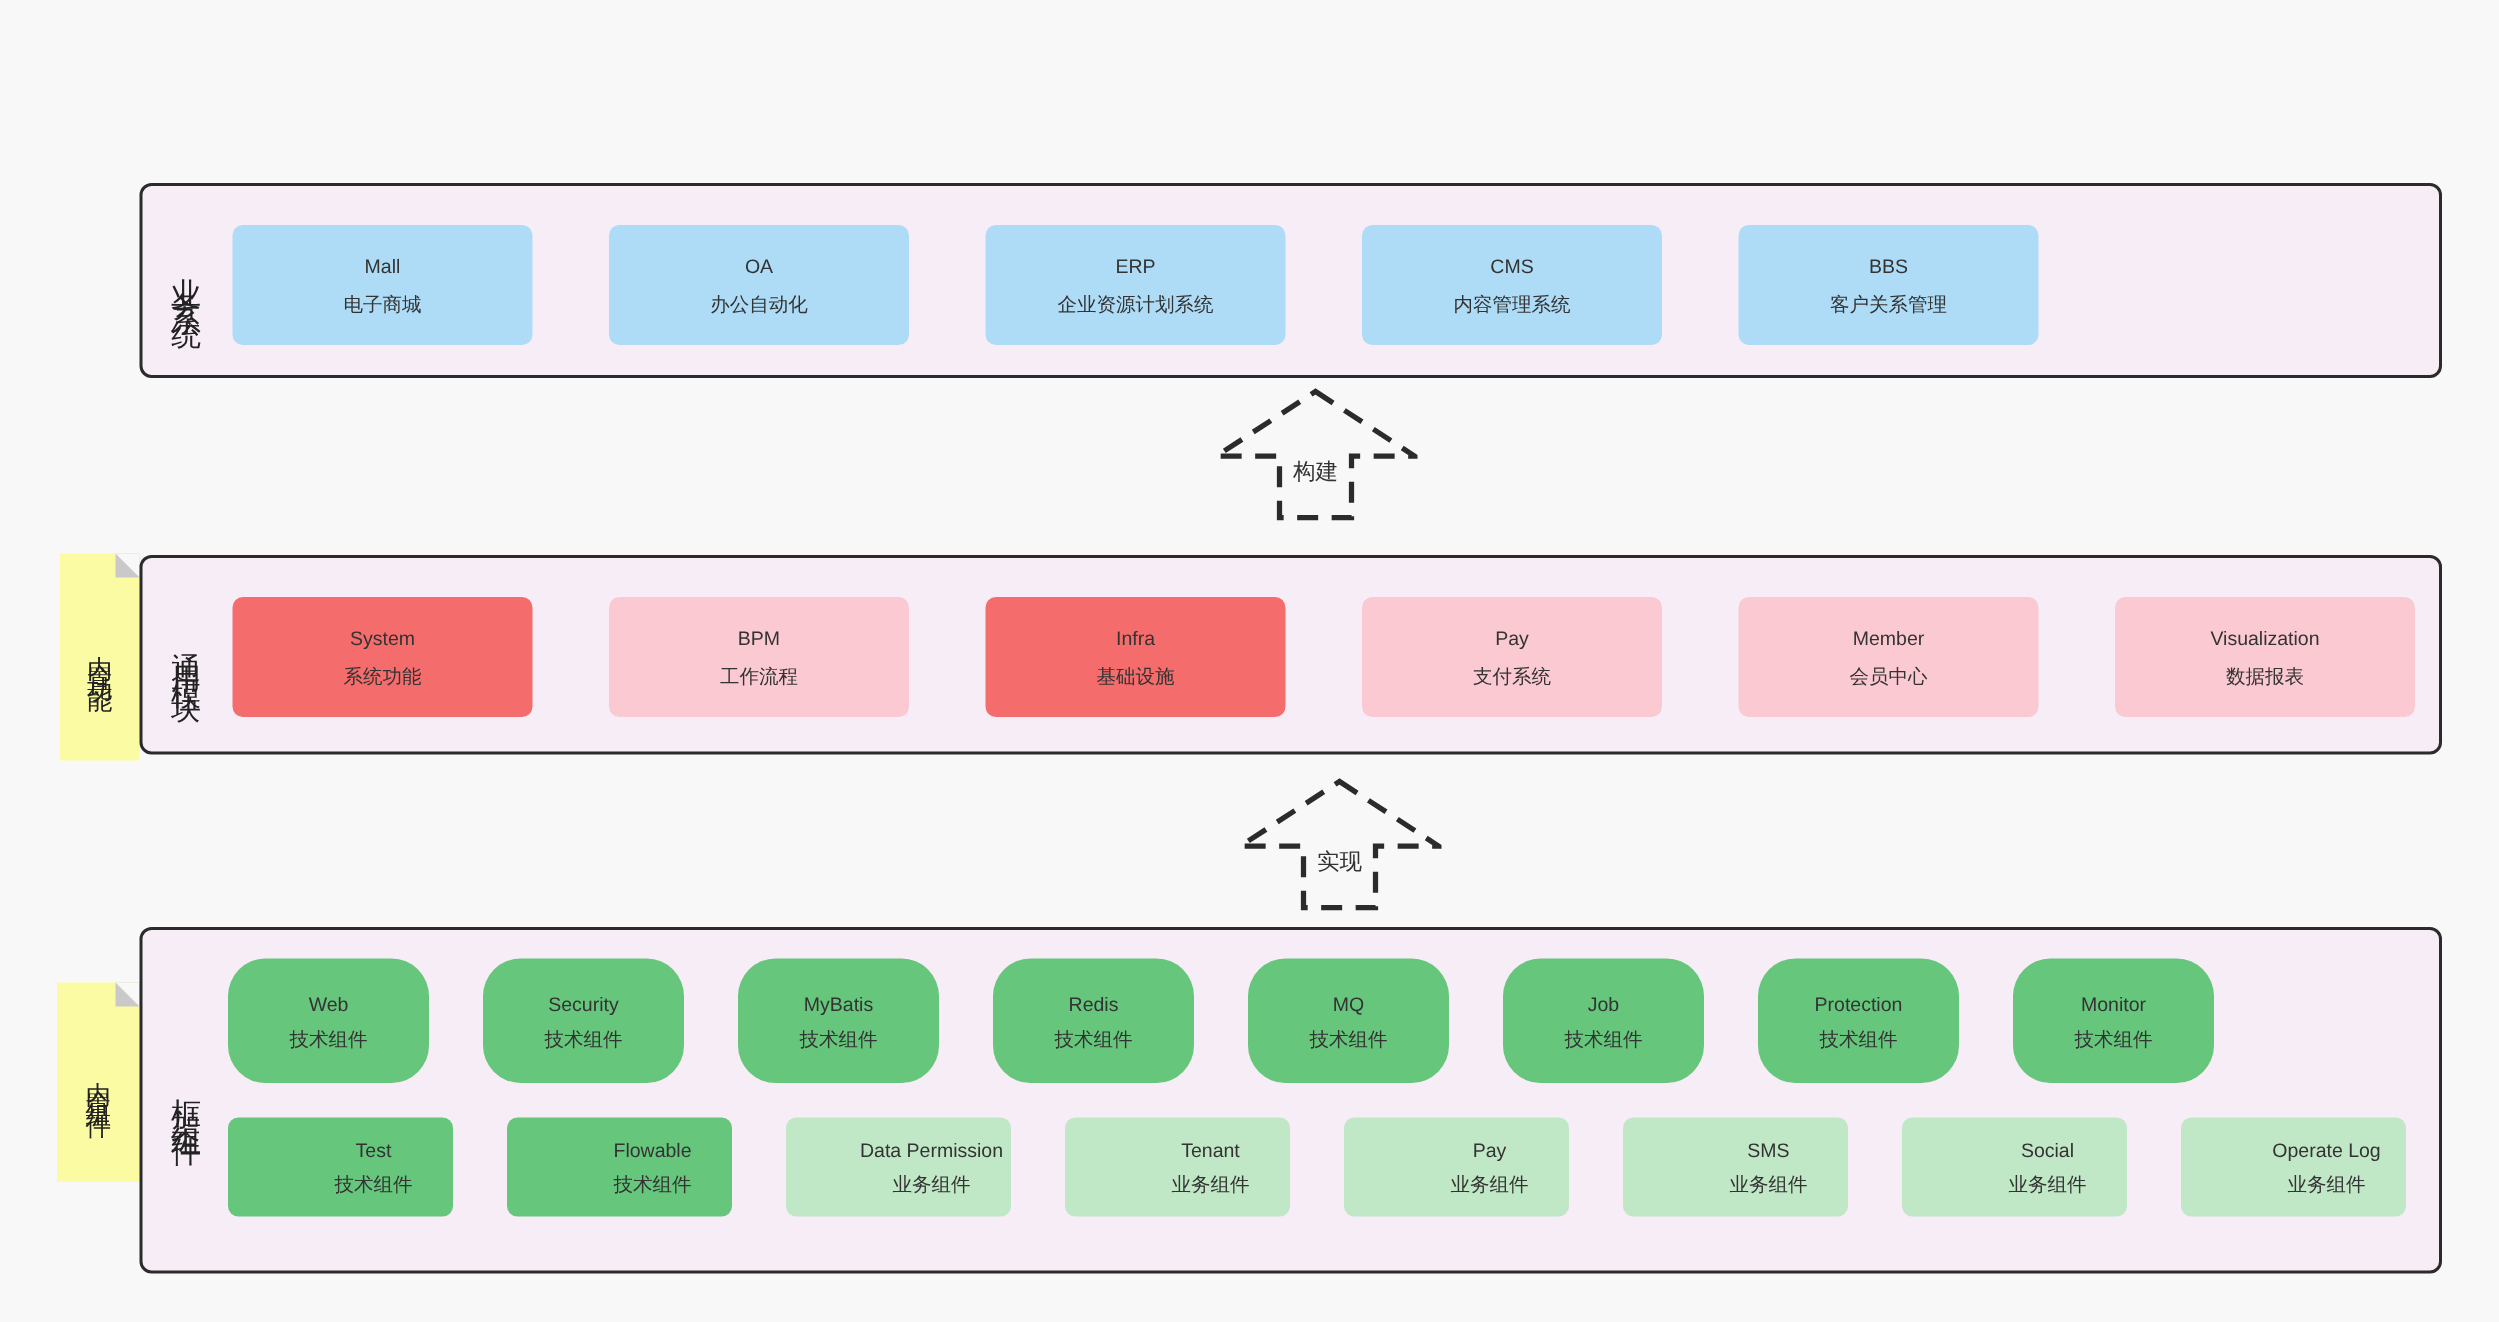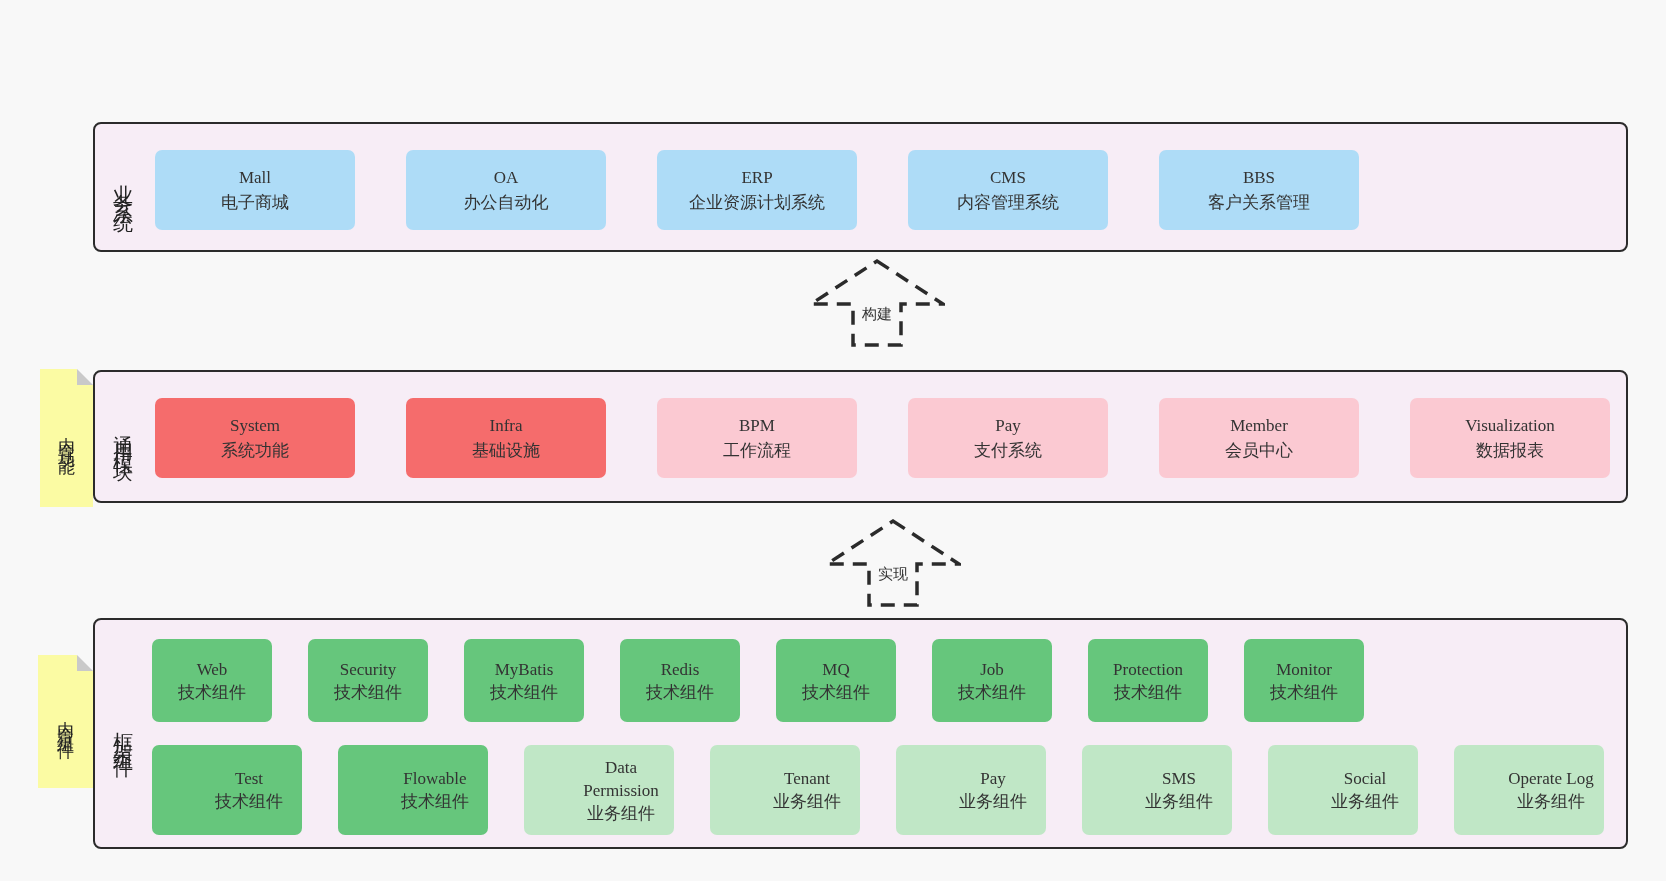--- a/index.html
+++ b/index.html
@@ -53,27 +53,26 @@
   #band-business .box-row, #band-modules .box-row{
     left:60px;top:26px;gap:51px;
   }
   #band-framework .row-1{left:57px;top:19px;gap:36px;}
   #band-framework .row-2{left:57px;top:125px;gap:36px;}
   .box{
     border-radius:7px;
     display:flex;flex-direction:column;
     align-items:center;justify-content:center;
     text-align:center;
-    font-size:17px;
+    font-size:13px;
     line-height:25px;
-    font-family:Liberation Serif, serif;
   }
   #band-business .box, #band-modules .box{width:200px;height:80px;}
-  #band-framework .row-1 .box{width:120px;height:83px;line-height:23px;}
-  #band-framework .row-2 .box{width:150px;height:90px;line-height:23px;padding-left:44px;}
+  #band-framework .row-1 .box{width:134px;height:83px;line-height:23px;border-radius:25px;}
+  #band-framework .row-2 .box{width:150px;height:66px;line-height:23px;padding-left:44px;}
   .box.blue{background:var(--c-blue);}
   .box.red{background:var(--c-red);}
   .box.pink{background:var(--c-pink);}
   .box.green{background:var(--c-green);}
   .box.lightgreen{background:var(--c-lightgreen);align-items:center;}
   .sticky{
     position:absolute;
     background:var(--c-sticky);
     z-index:0;
     display:flex;align-items:center;justify-content:center;
@@ -160,27 +159,27 @@
   <span class="arrow-label">构建</span>
 </div>
 
 <section class="band" id="band-modules">
   <div class="band-label">通用模块</div>
   <div class="box-row">
       <div class="box red">
         <div class="box-title">System</div>
         <div class="box-sub">系统功能</div>
       </div>
+      <div class="box pink">
+        <div class="box-title">BPM</div>
+        <div class="box-sub">工作流程</div>
+      </div>
       <div class="box red">
         <div class="box-title">Infra</div>
         <div class="box-sub">基础设施</div>
-      </div>
-      <div class="box pink">
-        <div class="box-title">BPM</div>
-        <div class="box-sub">工作流程</div>
       </div>
       <div class="box pink">
         <div class="box-title">Pay</div>
         <div class="box-sub">支付系统</div>
       </div>
       <div class="box pink">
         <div class="box-title">Member</div>
         <div class="box-sub">会员中心</div>
       </div>
       <div class="box pink">

